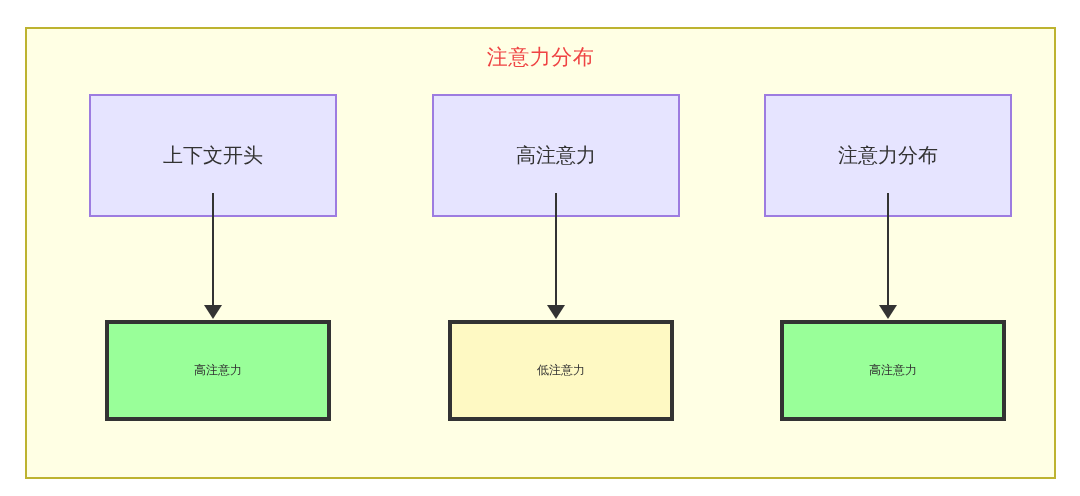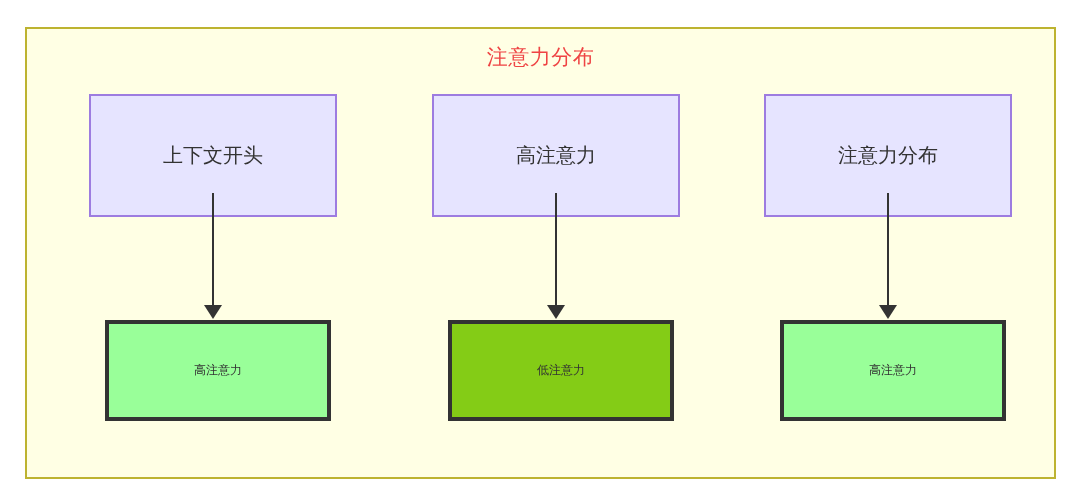--- a/index.html
+++ b/index.html
@@ -89,21 +89,21 @@
     align-items: center;
     justify-content: center;
   }
   .node-result .node-label {
     font-size: 12px;
     color: #333333;
     white-space: nowrap;
     text-align: right;
   }
   .fill-high { background: #99ff99; }
-  .fill-low  { background: #84cc16; }
+  .fill-low  { background: #fef9c3; }
 
   
   .arrow {
     position: absolute;
     top: 164px;
     left: 123px;
     width: 2px;
     height: 113px;
     background: #333333;
   }

